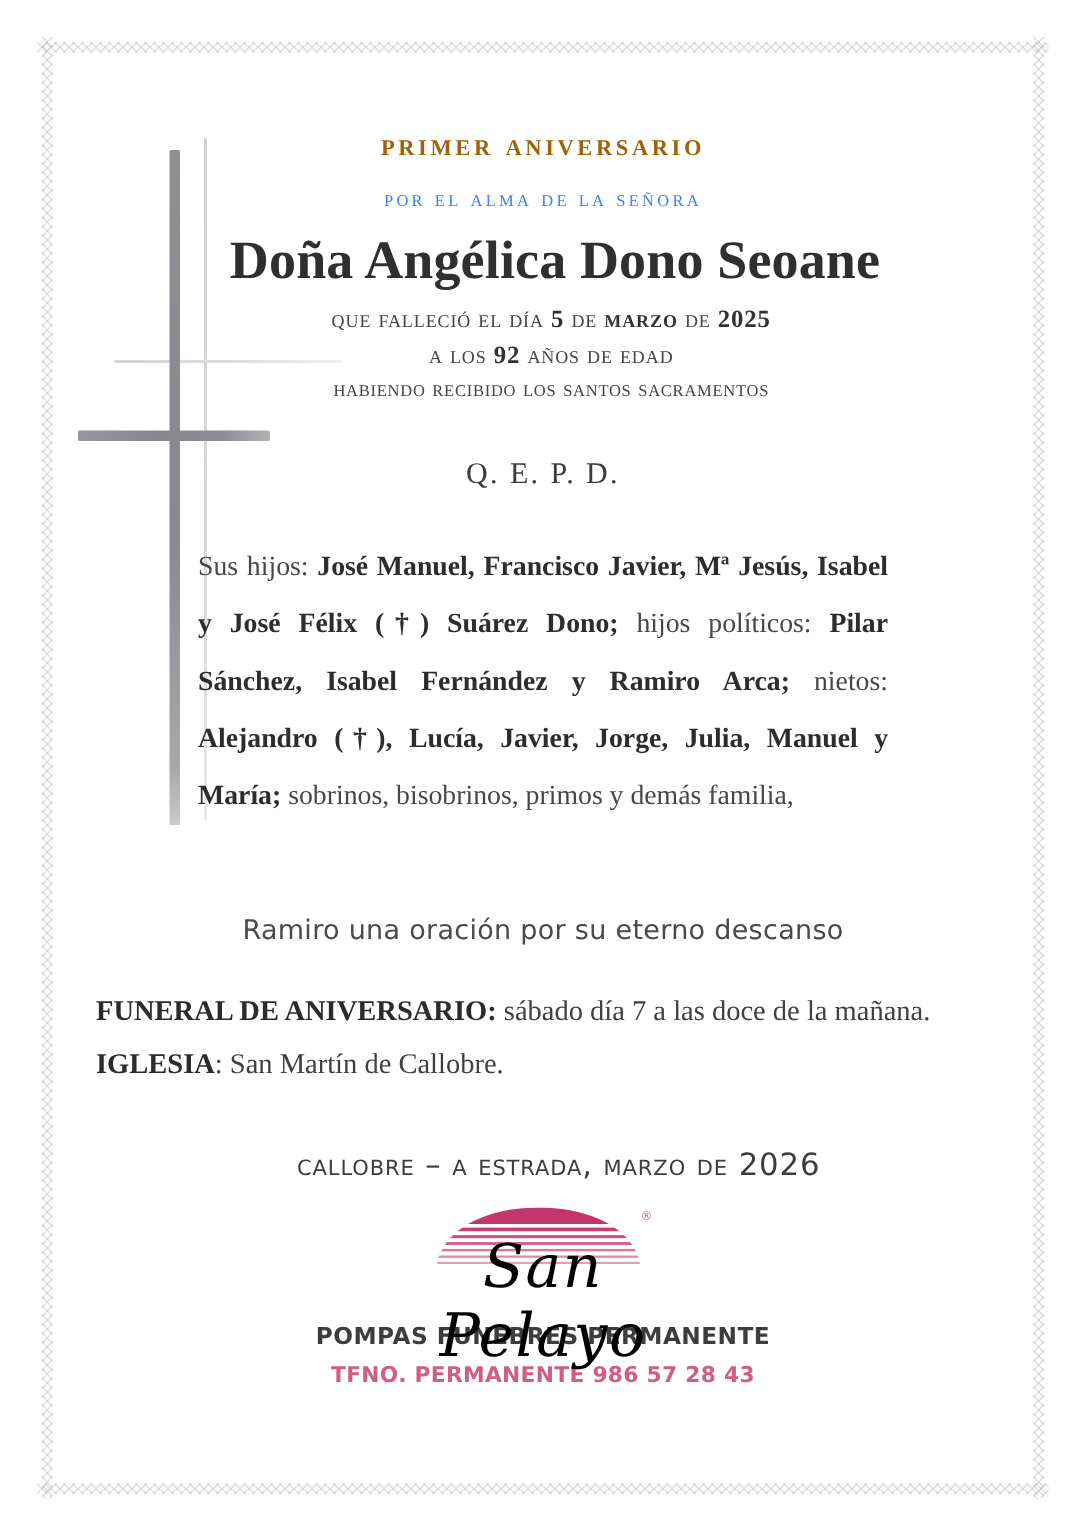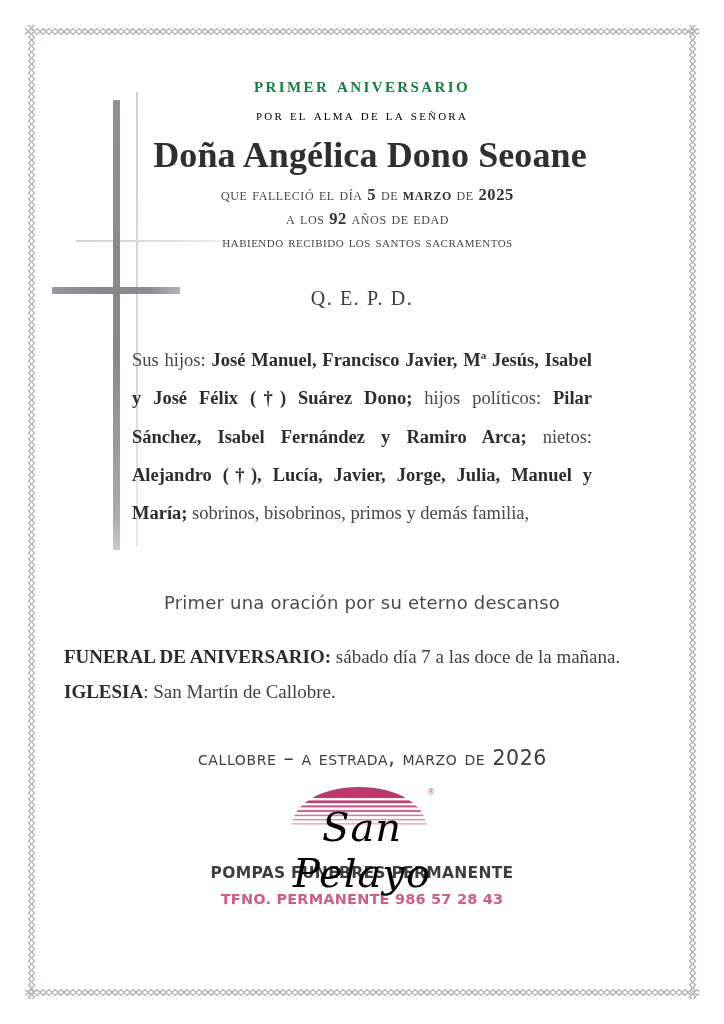--- a/index.html
+++ b/index.html
@@ -87,37 +87,37 @@
   
   .content {
     position: absolute;
     left: 0; top: 0;
     width: 724px;
   }
 
   .heading-block { text-align: center; }
 
   .eyebrow-1 {
-    margin: 5px;
+    margin: 16px;
     padding-top: 68px;
     font-size: 21.5px;
     letter-spacing: 2.4px;
     font-variant: small-caps;
     text-transform: lowercase;
     font-weight: 600;
-    color: #15803d;
+    color: #a16207;
   }
   .eyebrow-2 {
     margin: 9px 0 0 0;
     font-size: 15px;
     letter-spacing: 2.2px;
     font-variant: small-caps;
     text-transform: lowercase;
     font-weight: 500;
-    color: #000000;
+    color: #3b82f6;
   }
   .deceased-name {
     margin: 10px 0 0 16px;
     font-size: 36px;
     font-weight: 700;
     letter-spacing: 0.1px;
     color: #2f2f31;
   }
   .line-died, .line-age, .line-sacraments {
     margin: 0;
@@ -277,21 +277,21 @@
 
     <p class="line-age"><span>a los </span><b>92</b><span> años de edad</span></p>
 
     <p class="line-sacraments">habiendo recibido los santos sacramentos</p>
   </div>
 
   <p class="qepd">Q. E. P. D.</p>
 
   <p class="family"><span>Sus hijos: </span><b>José Manuel, Francisco Javier, Mª Jesús, Isabel y José Félix </b><b class="dagger">(†)</b><b> Suárez Dono;</b><span> hijos políticos: </span><b>Pilar Sánchez, Isabel Fernández y Ramiro Arca;</b><span> nietos: </span><b>Alejandro </b><b class="dagger">(†)</b><b>, Lucía, Javier, Jorge, Julia, Manuel y María;</b><span> sobrinos, bisobrinos, primos y demás familia,</span></p>
 
-  <p class="prayer">Primer una oración por su eterno descanso</p>
+  <p class="prayer">Ramiro una oración por su eterno descanso</p>
 
   <div class="service">
     <div class="service-row"><b>FUNERAL DE ANIVERSARIO:</b><span> sábado día 7 a las doce de la mañana.</span></div>
     <div class="service-row"><b>IGLESIA</b><span>: San Martín de Callobre.</span></div>
   </div>
 
   <p class="place-date">Callobre – A Estrada, Marzo de 2026</p>
 
   <div class="logo-wrap">
     <div class="dome">

